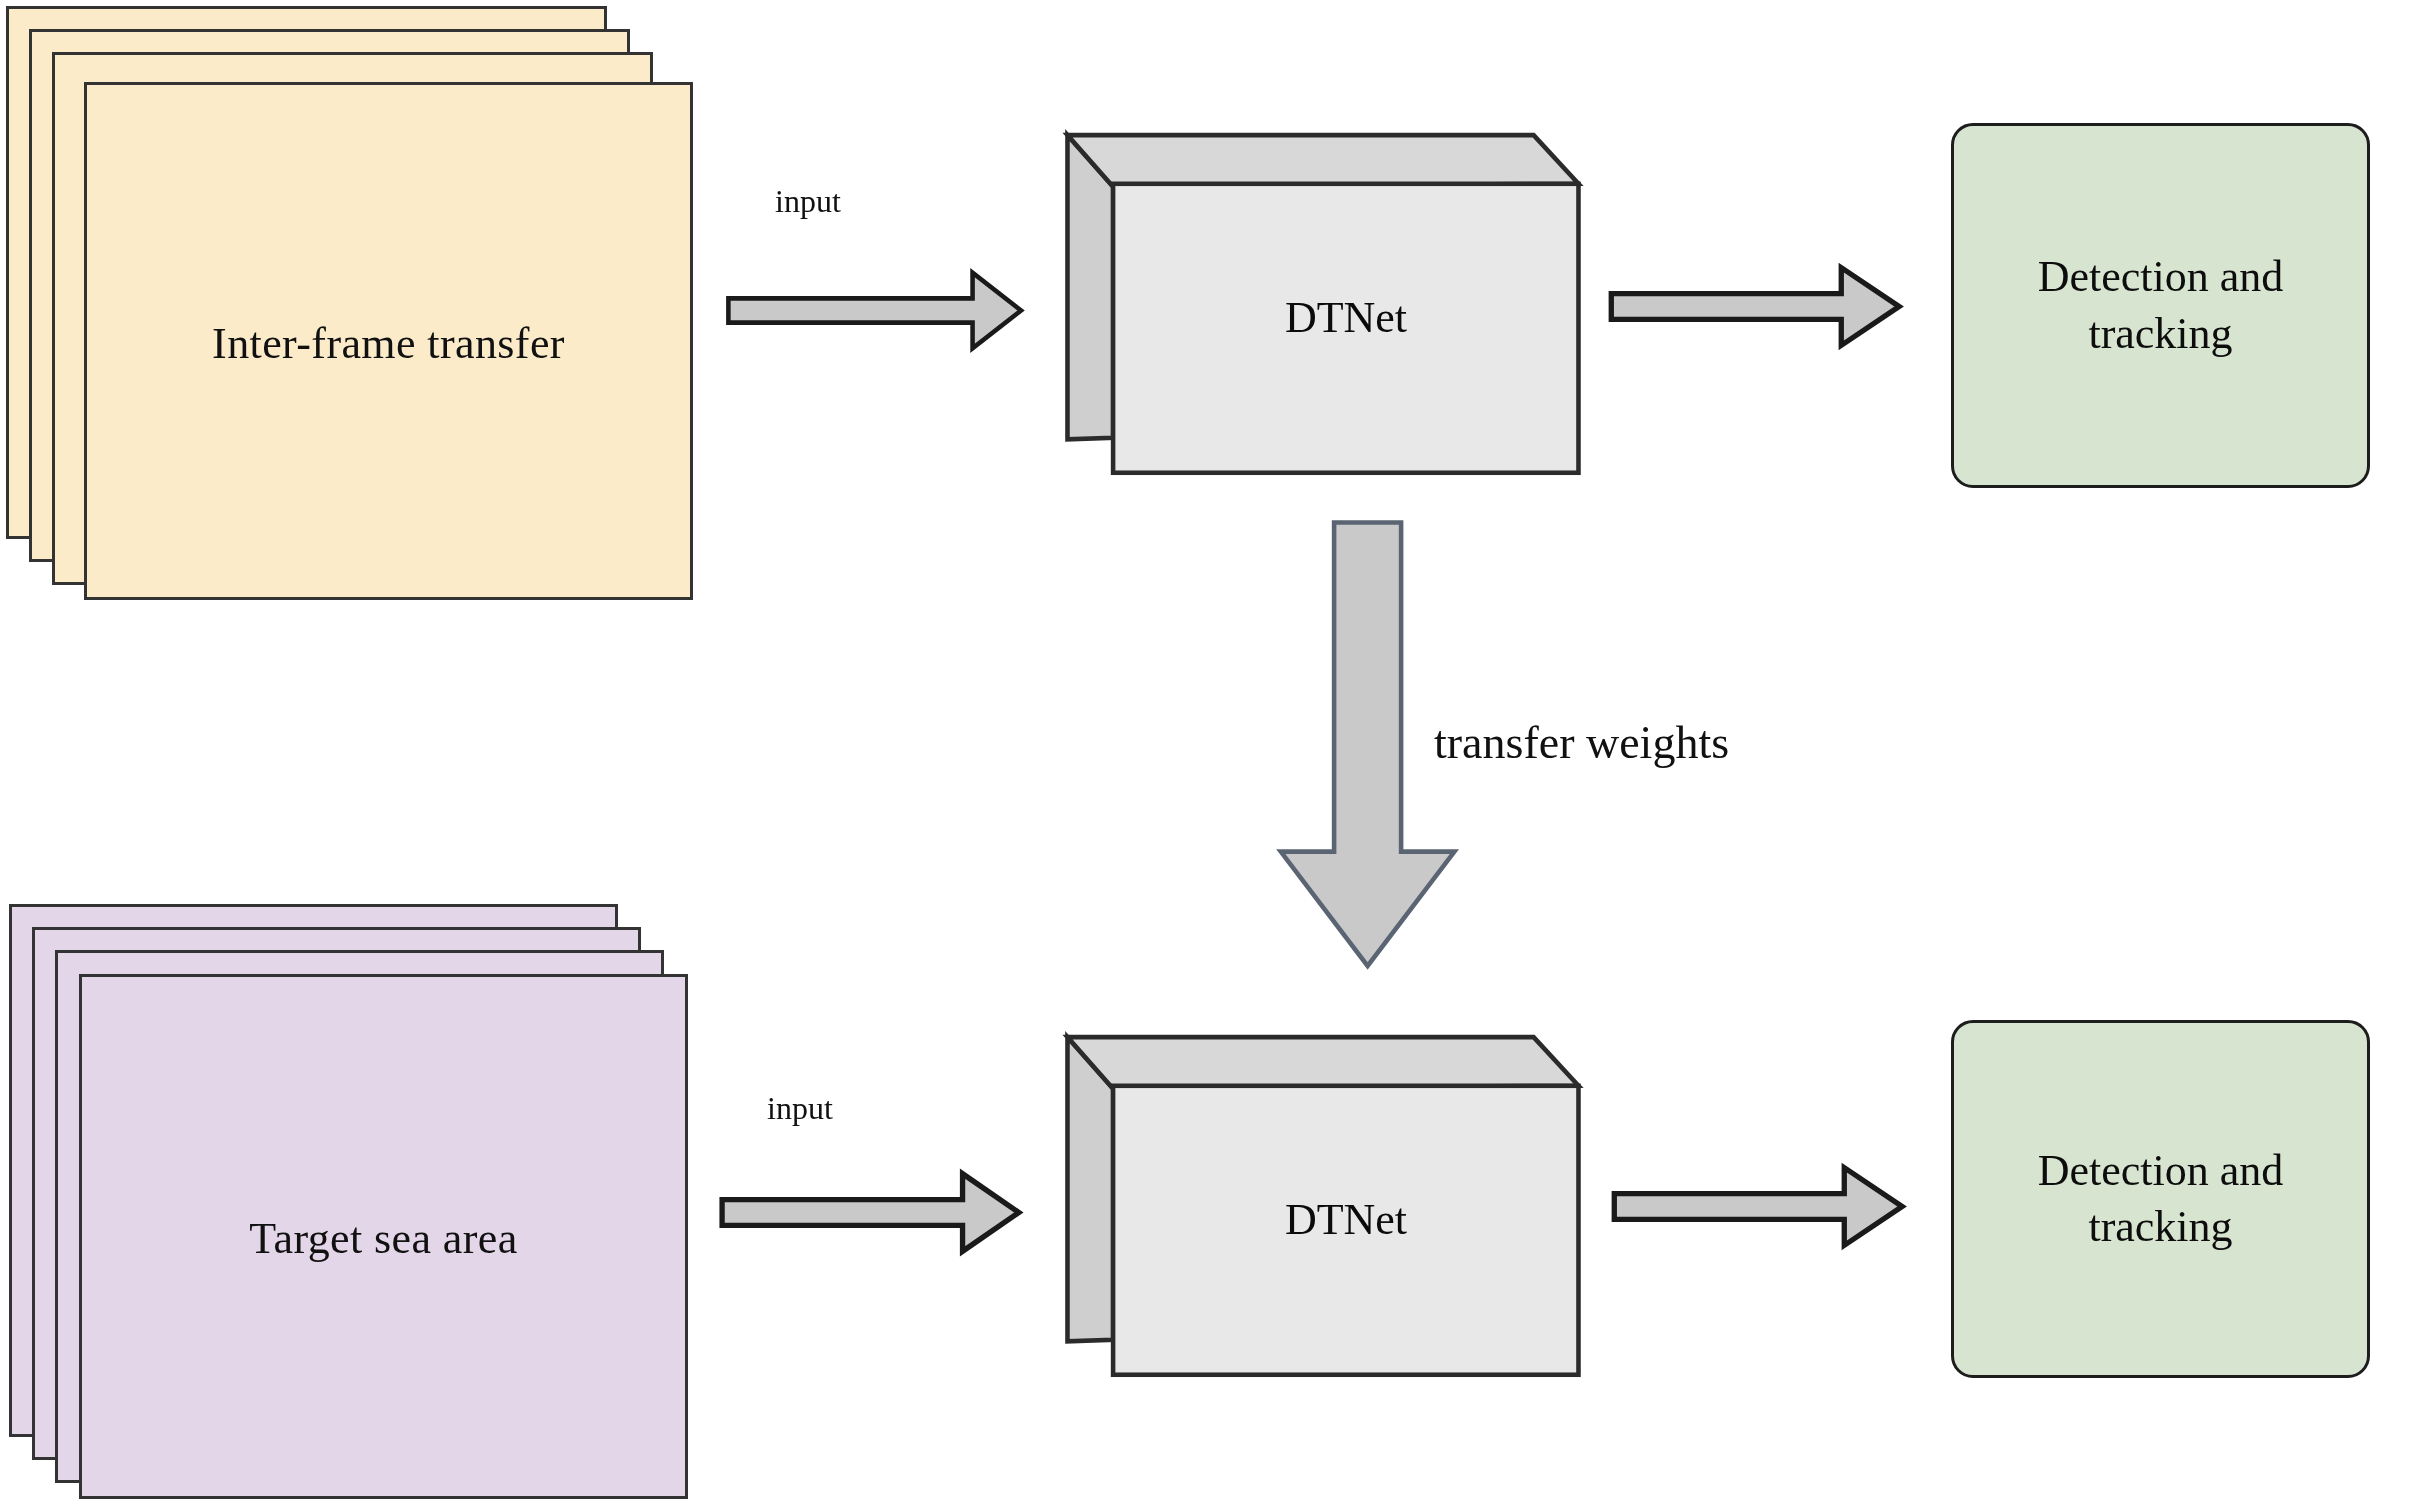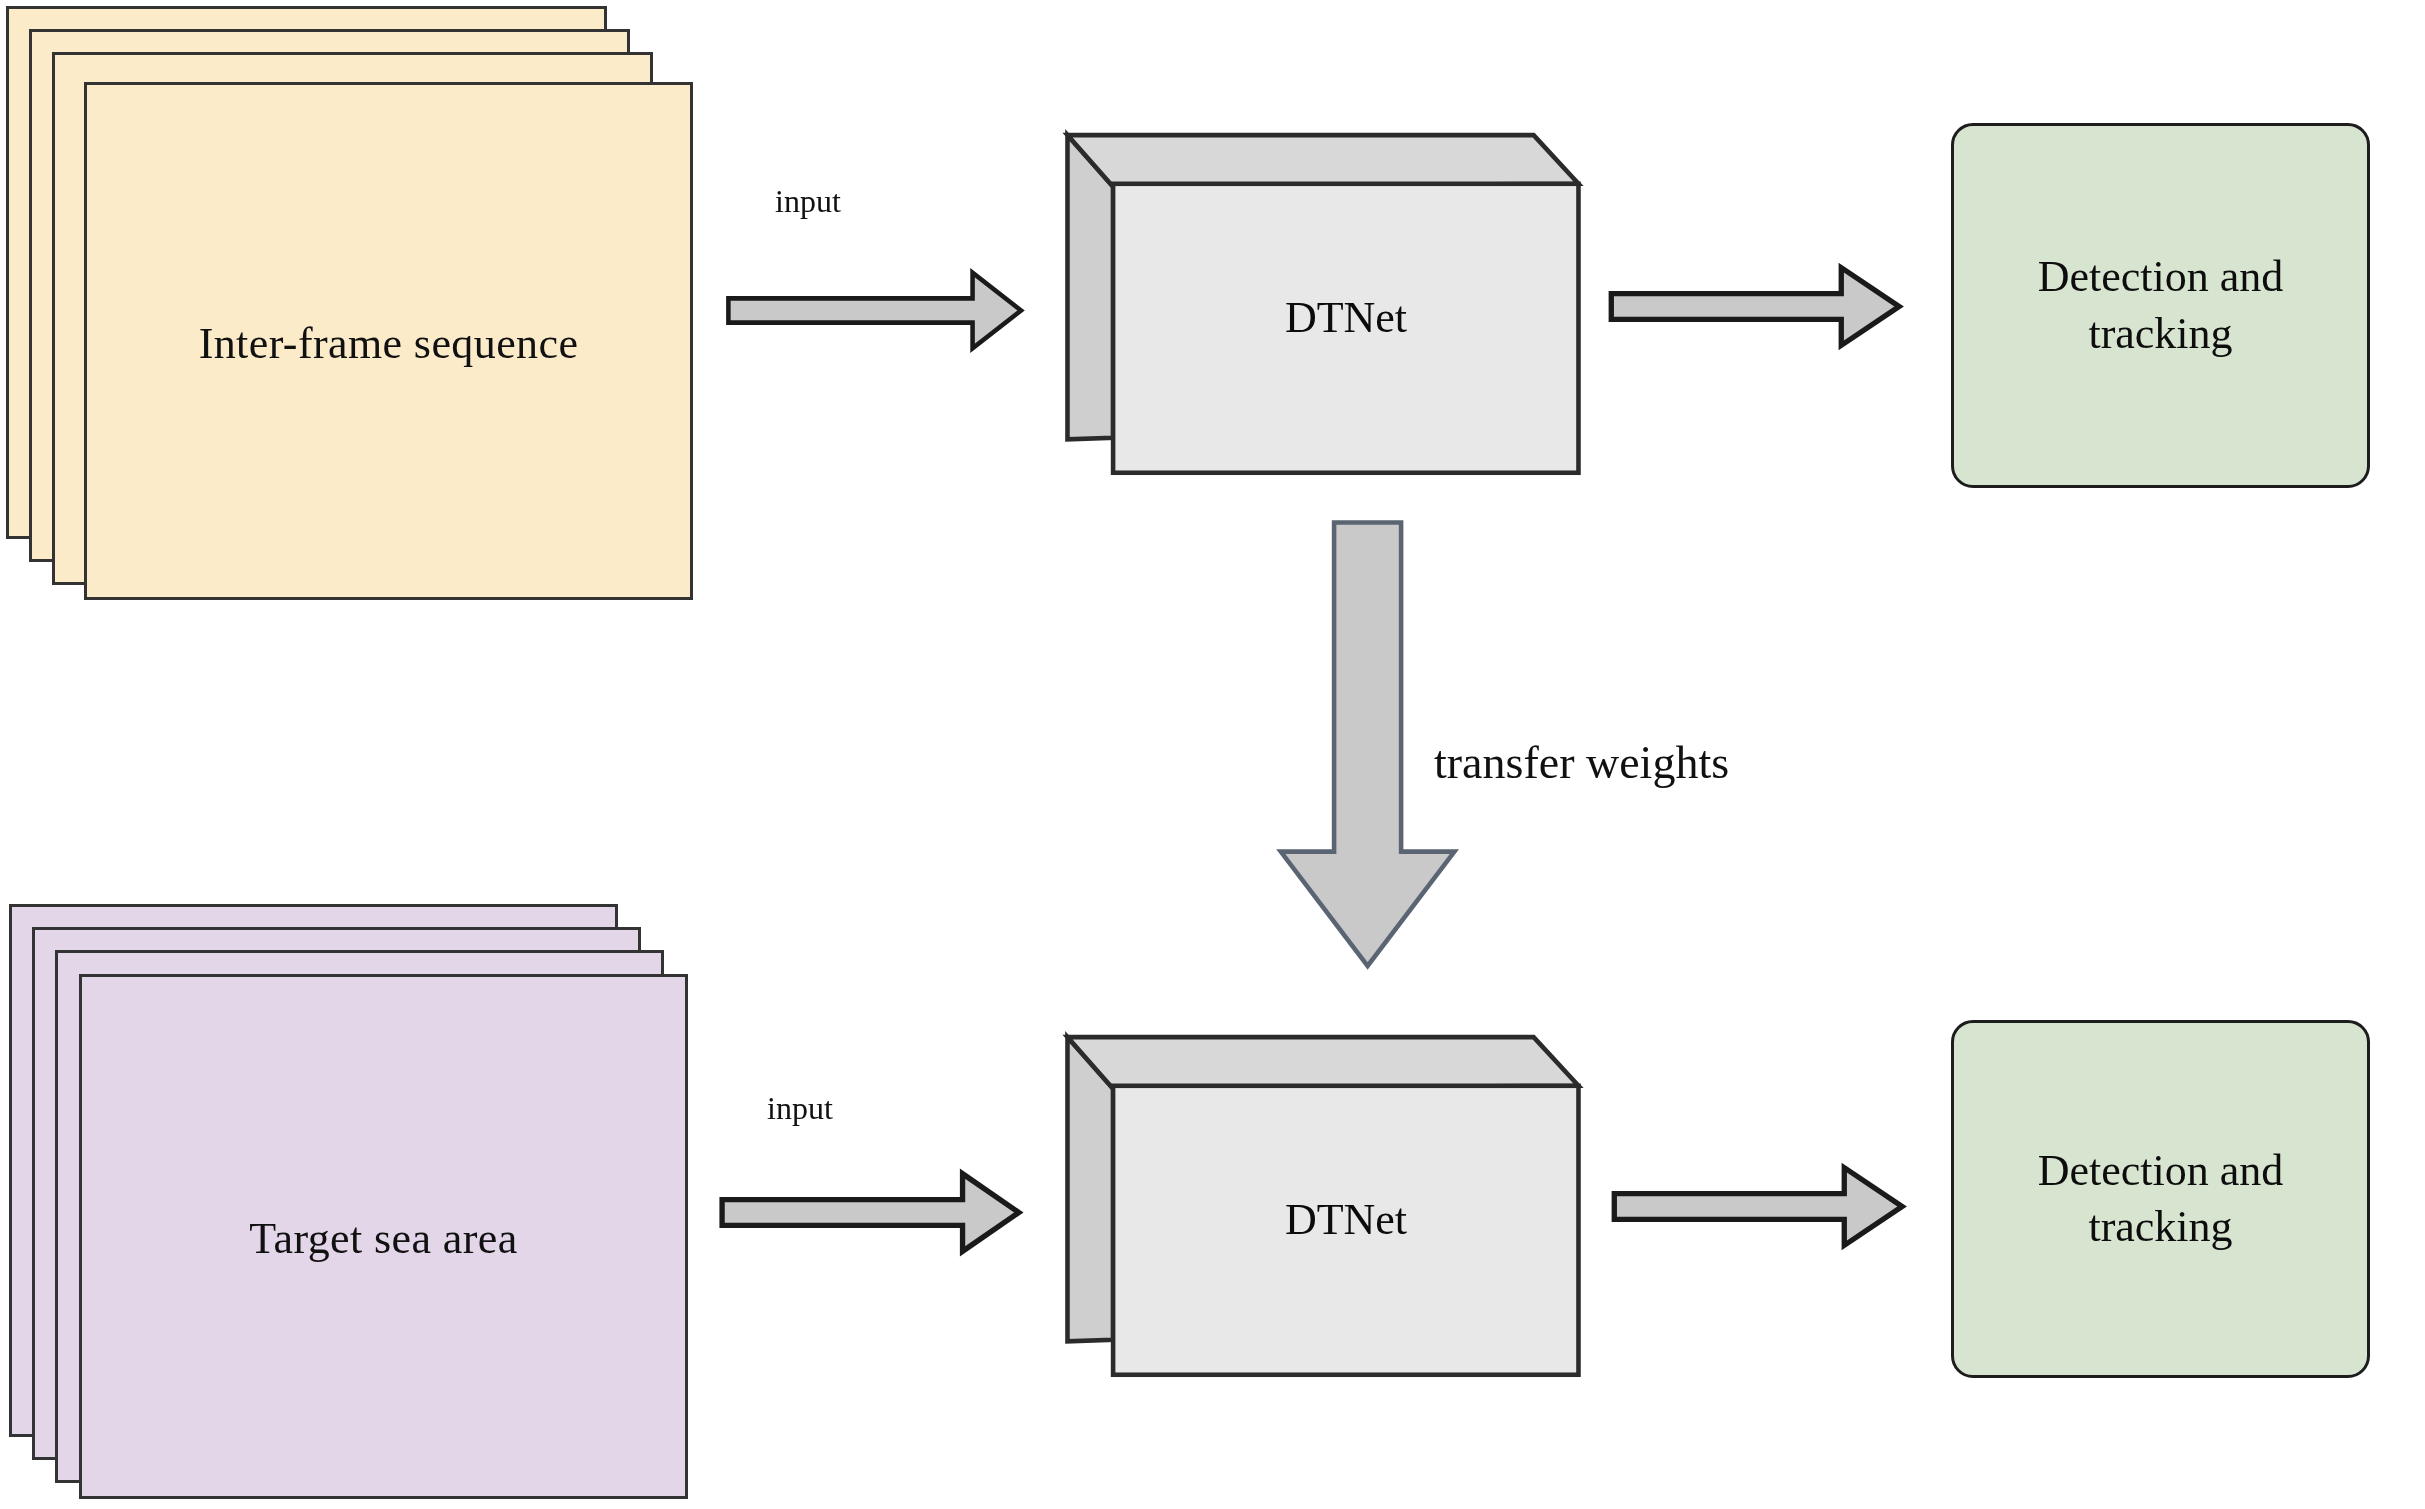--- a/index.html
+++ b/index.html
@@ -77,21 +77,21 @@
 </head>
 <body>
 
 <div id="canvas">
 
   <div class="card-stack" style="left:0px; top:0px; width:723px; height:624px;">
     <div class="card" style="left:6px; top:6px; width:601px; height:533px; background:#fbebc8;"></div>
     <div class="card" style="left:29px; top:29px; width:601px; height:533px; background:#fbebc8;"></div>
     <div class="card" style="left:52px; top:52px; width:601px; height:533px; background:#fbebc8;"></div>
     <div class="card" style="left:84px; top:82px; width:609px; height:518px; background:#fbebc8;">
-      <div class="card-label" style="top:233px;">Inter-frame sequence</div>
+      <div class="card-label" style="top:233px;">Inter-frame transfer</div>
     </div>
   </div>
 
   <div class="edge-label" style="left:775px; top:183px;">input</div>
 
   <div class="arrow" style="left:723px; top:265px;">
     <svg width="305" height="91" viewBox="0 0 400 120">
       <polygon points="6,44 328,44 328,10 392,60 328,110 328,76 6,76" fill="#c9c9c9" stroke="#1a1a1a" stroke-width="6" stroke-linejoin="miter"></polygon>
     </svg>
   </div>
@@ -119,21 +119,21 @@
       <div>Detection and</div>
       <div>tracking</div>
     </div>
   </div>
 
   <div class="arrow" style="left:1264px; top:518px;">
     <svg width="259" height="457" viewBox="0 0 340 600">
       <polygon points="92,6 180,6 180,438 250,438 136,588 22,438 92,438" fill="#c9c9c9" stroke="#5a6472" stroke-width="6" stroke-linejoin="miter"></polygon>
     </svg>
   </div>
-  <div class="edge-label" style="left:1434px; top:736px; font-size:46px;font-family:Liberation Serif, serif;">transfer weights</div>
+  <div class="edge-label" style="left:1434px; top:716px; font-size:46px;font-family:Liberation Serif, serif;">transfer weights</div>
 
   <div class="card-stack" style="left:0px; top:898px; width:723px; height:609px;">
     <div class="card" style="left:9px; top:6px; width:609px; height:533px; background:#e3d6e8;"></div>
     <div class="card" style="left:32px; top:29px; width:609px; height:533px; background:#e3d6e8;"></div>
     <div class="card" style="left:55px; top:52px; width:609px; height:533px; background:#e3d6e8;"></div>
     <div class="card" style="left:79px; top:76px; width:609px; height:525px; background:#e3d6e8;">
       <div class="card-label" style="top:236px;">Target sea area</div>
     </div>
   </div>
 

